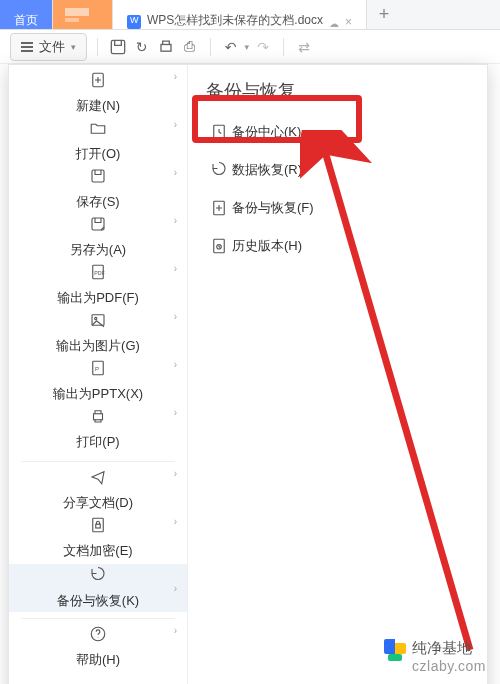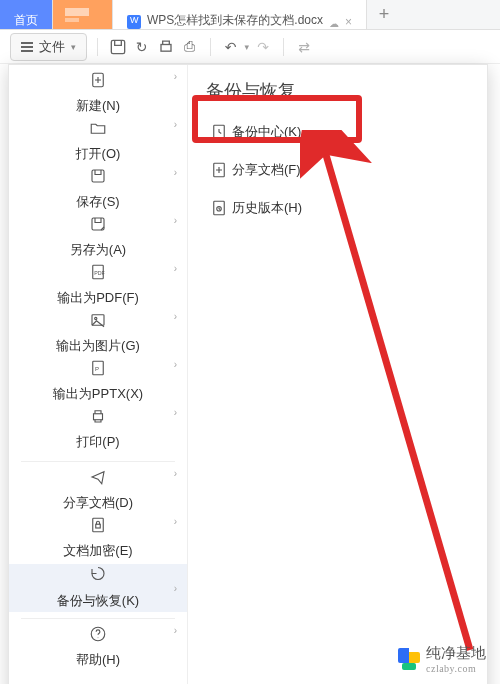--- a/index.html
+++ b/index.html
@@ -41,26 +41,26 @@
   .submenu { width:300px; padding:10px 0 0 0; border-left:1px solid #eee; position:relative;}
   .sub-title { padding:4px 18px 10px; font-size:18px; color:#444;}
   .sub-item { display:flex; align-items:center; gap:4px; padding:10px 22px; color:#333;}
   .sub-item .mi-ico svg{stroke:#555;}
   .highlight-box { position:absolute; border:6px solid #e02a2a; border-radius:4px; pointer-events:none;}
 
   
   .red-arrow { position:absolute; pointer-events:none;}
 
   
-  .wm { position:absolute; right:14px; bottom:10px; display:flex; align-items:center; gap:6px; color:#555; font-size:15px;}
+  .wm { position:absolute; right:14px; bottom:10px; display:flex; align-items:flex-start; gap:6px; color:#555; font-size:15px;}
   .wm-logo { width:22px; height:22px; position:relative;}
   .wm-logo .a{position:absolute; left:0; top:0; width:11px; height:15px; background:#2d6df6; border-radius:2px 0 0 2px;}
   .wm-logo .b{position:absolute; right:0; top:4px; width:11px; height:11px; background:#ffc107; border-radius:0 2px 2px 0;}
   .wm-logo .c{position:absolute; left:4px; bottom:0; width:14px; height:7px; background:#19c37d; border-radius:2px;}
-  .wm small{ display:block; font-size:10px; color:#999; letter-spacing:.5px;font-family:Liberation Serif, serif;}
+  .wm small{ display:block; font-size:14px; color:#999; letter-spacing:.5px;}
 </style>
 </head>
 <body>
 
 <div class="tabs">
   <div class="tab active">
     <span>首页</span>
   </div>
   <div class="tab blank"></div>
   <div class="tab doc">
@@ -245,25 +245,34 @@
             <svg viewBox="0 0 24 24">
               <rect x="5" y="3" width="14" height="18" rx="1"></rect>
               <path d="M12 8v4l3 2"></path>
             </svg>
           </span>
           <span>备份中心(K)...</span>
         </div>
         <div class="sub-item">
           <span class="mi-ico">
             <svg viewBox="0 0 24 24">
+              <path d="M4 4v6h6"></path>
+              <path d="M4 10a8 8 0 108-8"></path>
+            </svg>
+          </span>
+          <span>数据恢复(R)</span>
+        </div>
+        <div class="sub-item">
+          <span class="mi-ico">
+            <svg viewBox="0 0 24 24">
               <rect x="5" y="3" width="14" height="18" rx="1"></rect>
               <path d="M12 8v8M8 12h8"></path>
             </svg>
           </span>
-          <span>分享文档(F)</span>
+          <span>备份与恢复(F)</span>
         </div>
         <div class="sub-item">
           <span class="mi-ico">
             <svg viewBox="0 0 24 24">
               <rect x="5" y="3" width="14" height="18" rx="1"></rect>
               <circle cx="12" cy="13" r="3"></circle>
               <path d="M12 11v2l1.5 1"></path>
             </svg>
           </span>
           <span>历史版本(H)</span>

